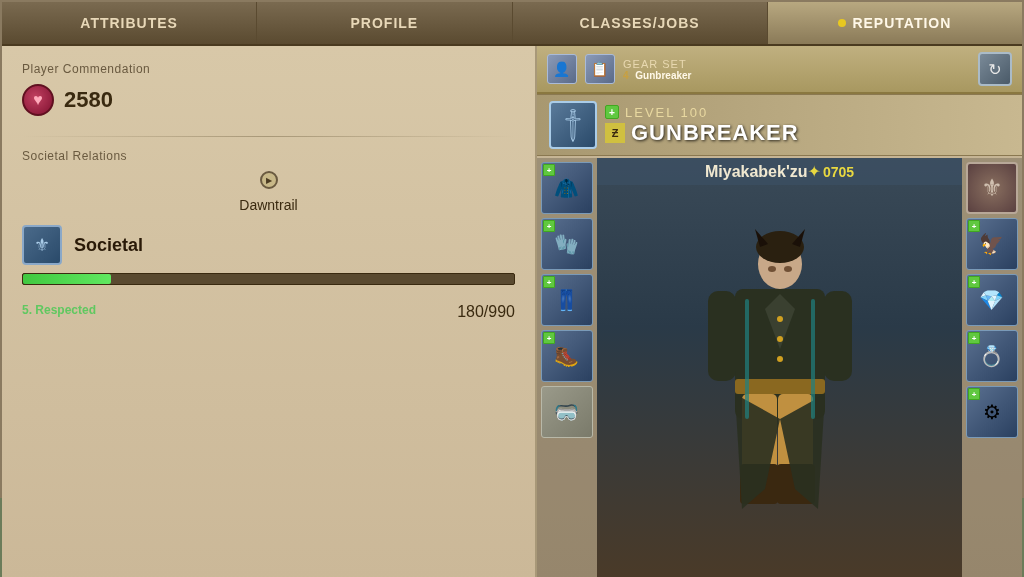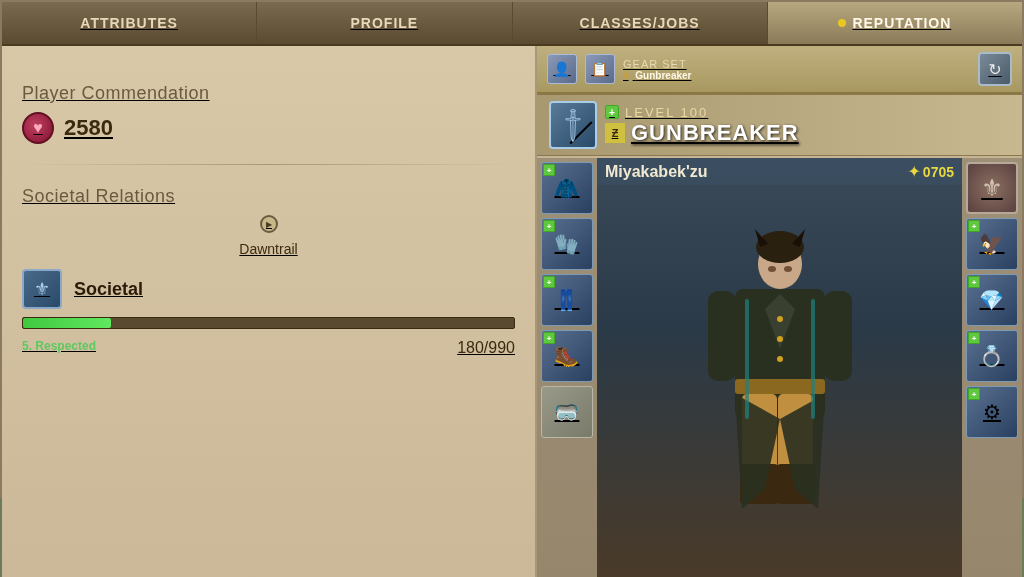--- a/index.html
+++ b/index.html
@@ -13,21 +13,20 @@
       position: relative;
     }
 
     
     .main-container {
       width: 1024px;
       height: 498px;
       background: linear-gradient(180deg, #c8b89a 0%, #d4c4a8 30%, #c8b898 100%);
       position: relative;
       border: 2px solid #8a7a60;
-      text-decoration: underline;
     }
 
     
     .tab-bar {
       display: flex;
       width: 100%;
       height: 44px;
       background: linear-gradient(180deg, #8a7a60 0%, #6a5a40 100%);
       border-bottom: 2px solid #4a3a20;
     }
@@ -75,25 +74,24 @@
     
     .left-panel {
       width: 535px;
       padding: 16px 20px;
       background: linear-gradient(180deg, #d8c8a8 0%, #cbb898 100%);
       border-right: 2px solid #a89878;
     }
 
     .section-title {
       color: #6a5a40;
-      font-size: 18px;
+      font-size: 12px;
       font-weight: normal;
       margin-bottom: 8px;
       letter-spacing: 0.5px;
-      margin-top: 21px;
     }
 
     
     .commendation-section {
       margin-bottom: 20px;
     }
 
     .commendation-row {
       display: flex;
       align-items: center;
@@ -213,21 +211,21 @@
 
     .rep-bar-fill {
       height: 100%;
       background: linear-gradient(90deg, #40c840, #60e860);
       border-radius: 2px;
     }
 
     .rep-label-row {
       display: flex;
       justify-content: space-between;
-      margin-top: 10px;
+      margin-top: 18px;
     }
 
     .rep-label {
       color: #60c860;
       font-size: 12px;
       font-weight: bold;
     }
 
     .rep-value {
       color: #3a2a10;
@@ -336,21 +334,21 @@
 
     
     .char-name-banner {
       position: absolute;
       top: 0;
       left: 0;
       right: 0;
       padding: 4px 8px;
       background: rgba(60, 80, 100, 0.7);
       display: flex;
-      justify-content: space-between;
+      justify-content: center;
       align-items: center;
     }
 
     .char-name {
       color: #f0e8d0;
       font-size: 16px;
       font-weight: bold;
     }
 
     .char-id {

